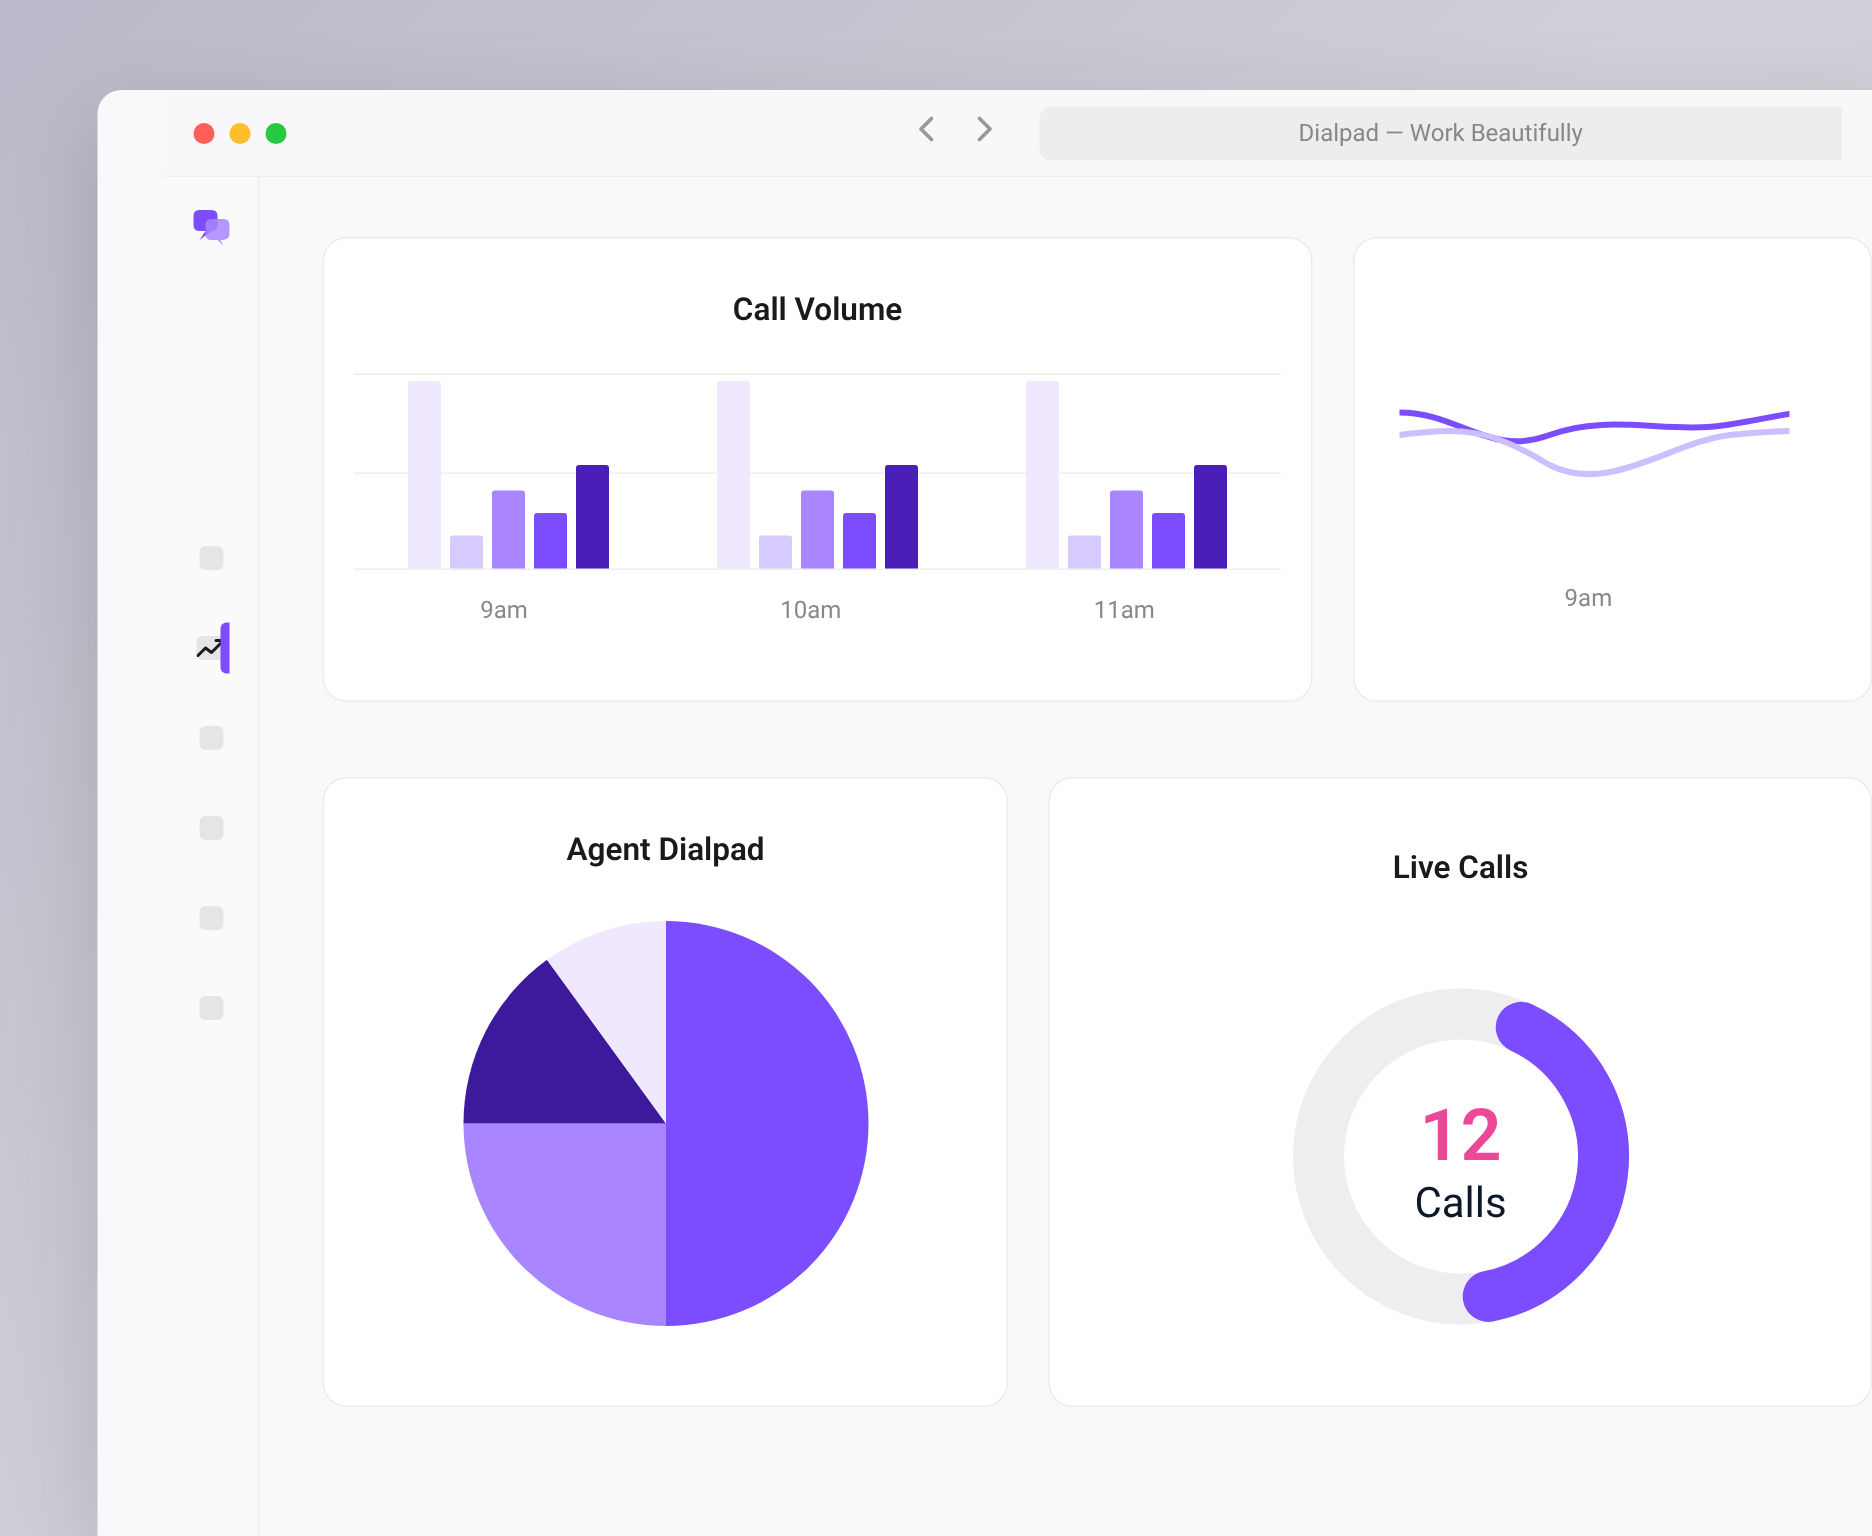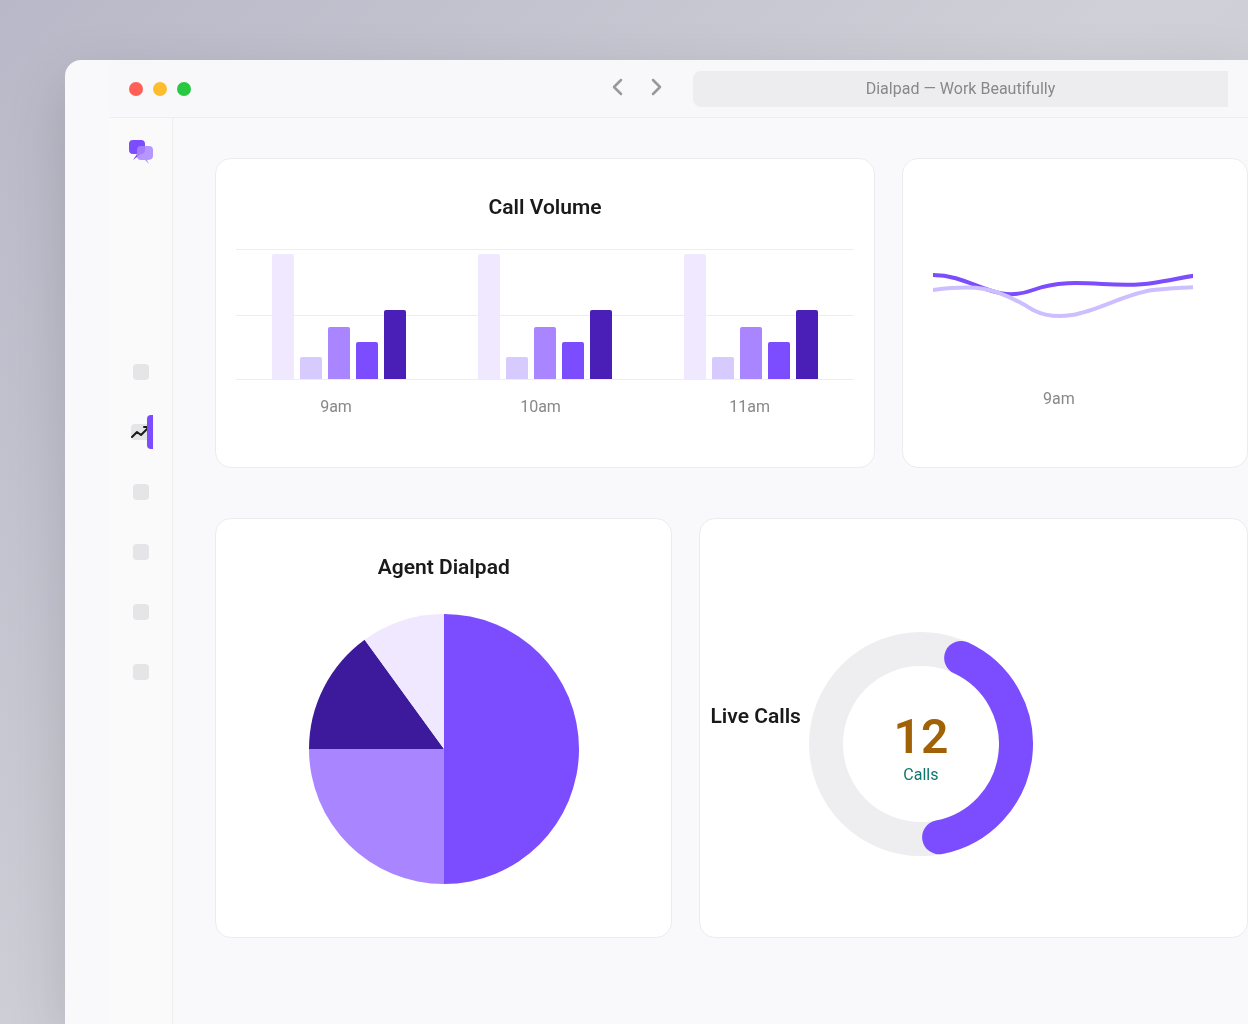--- a/index.html
+++ b/index.html
@@ -185,47 +185,48 @@
     .agent-card {
       width: 500px;
       height: 420px;
       margin-top: 50px;
     }
     .live-calls-card {
       width: 600px;
       height: 420px;
       margin-top: 50px;
       display: flex;
-      flex-direction: row;
-      align-items: center;
+      flex-direction: column;
+      align-items: center;
+      justify-content: center;
     }
     .pie-container {
       display: flex;
       justify-content: center;
       margin-top: 20px;
     }
     .donut-container {
       position: relative;
       margin-top: 30px;
     }
     .donut-center {
       position: absolute;
       top: 50%;
       left: 50%;
       transform: translate(-50%, -50%);
       text-align: center;
     }
     .donut-value {
       font-size: 48px;
       font-weight: 600;
-      color: #a16207;
+      color: #ec4899;
     }
     .donut-label {
-      font-size: 16px;
-      color: #0f766e;
+      font-size: 28px;
+      color: #0f172a;
     }
     .line-chart-svg {
       margin-top: 40px;
     }
     .line-labels {
       color: #888;
       font-size: 16px;
       margin-top: 30px;
       padding-left: 110px;
     }

